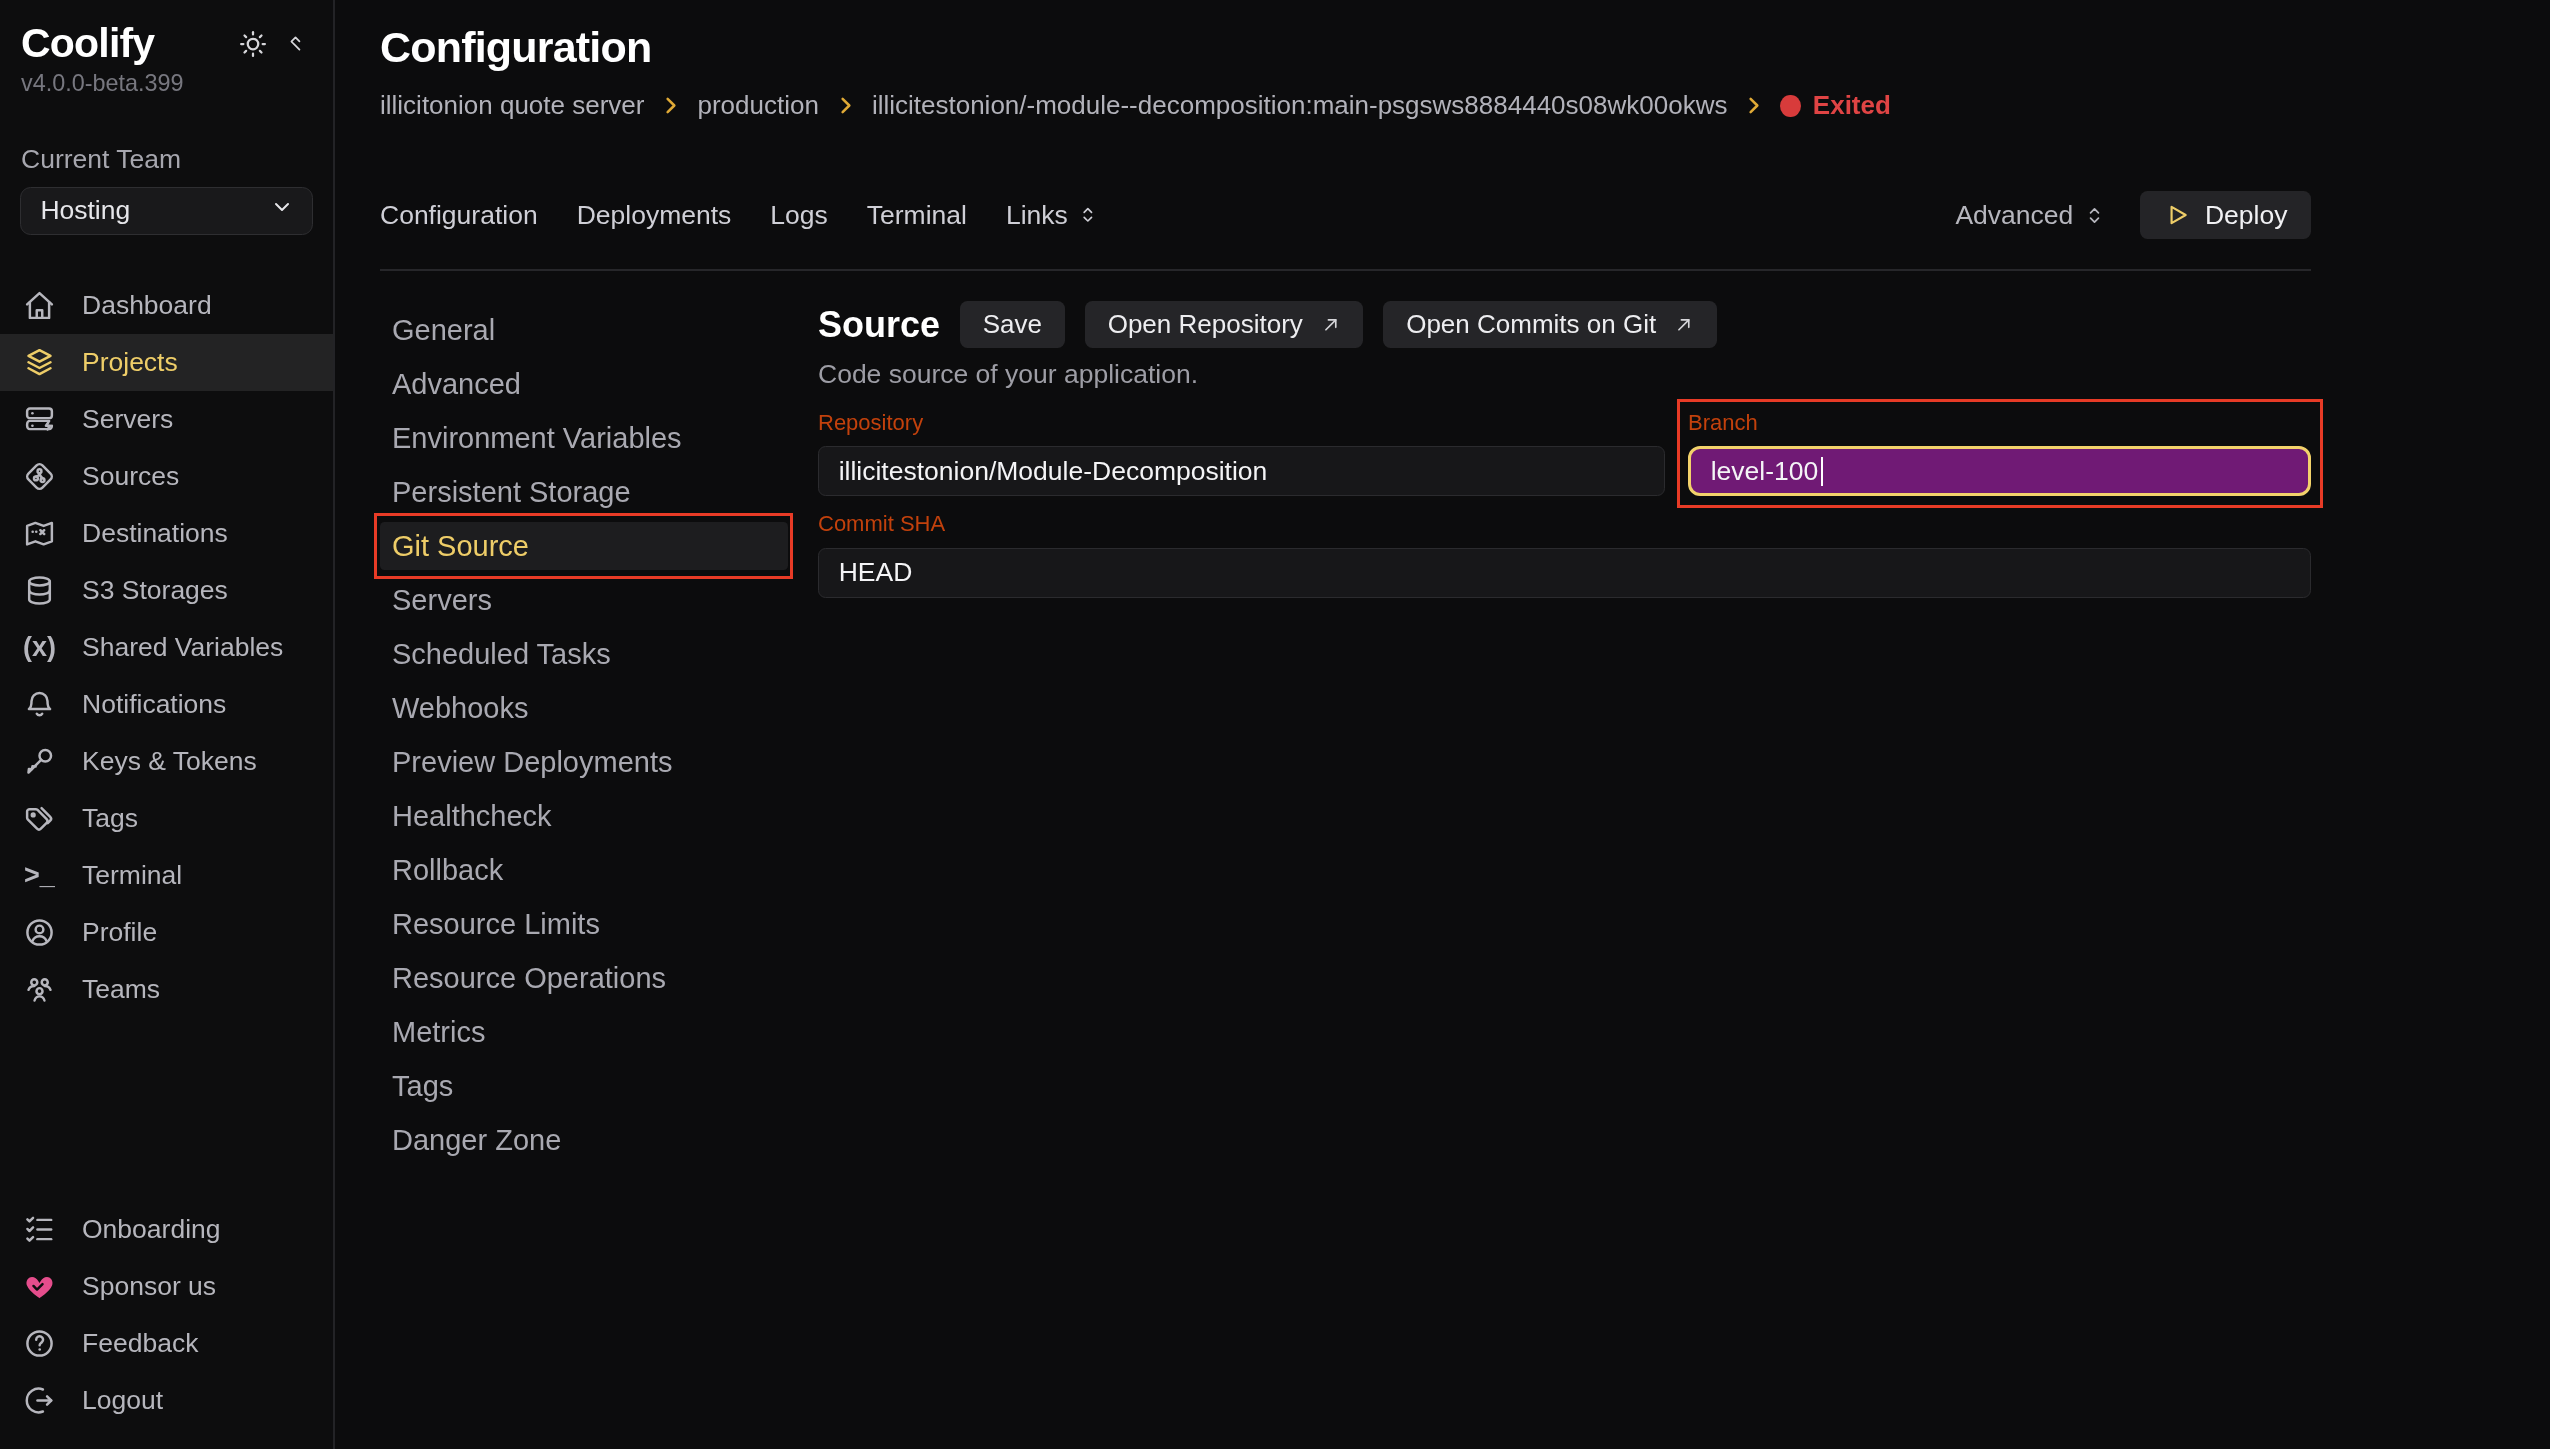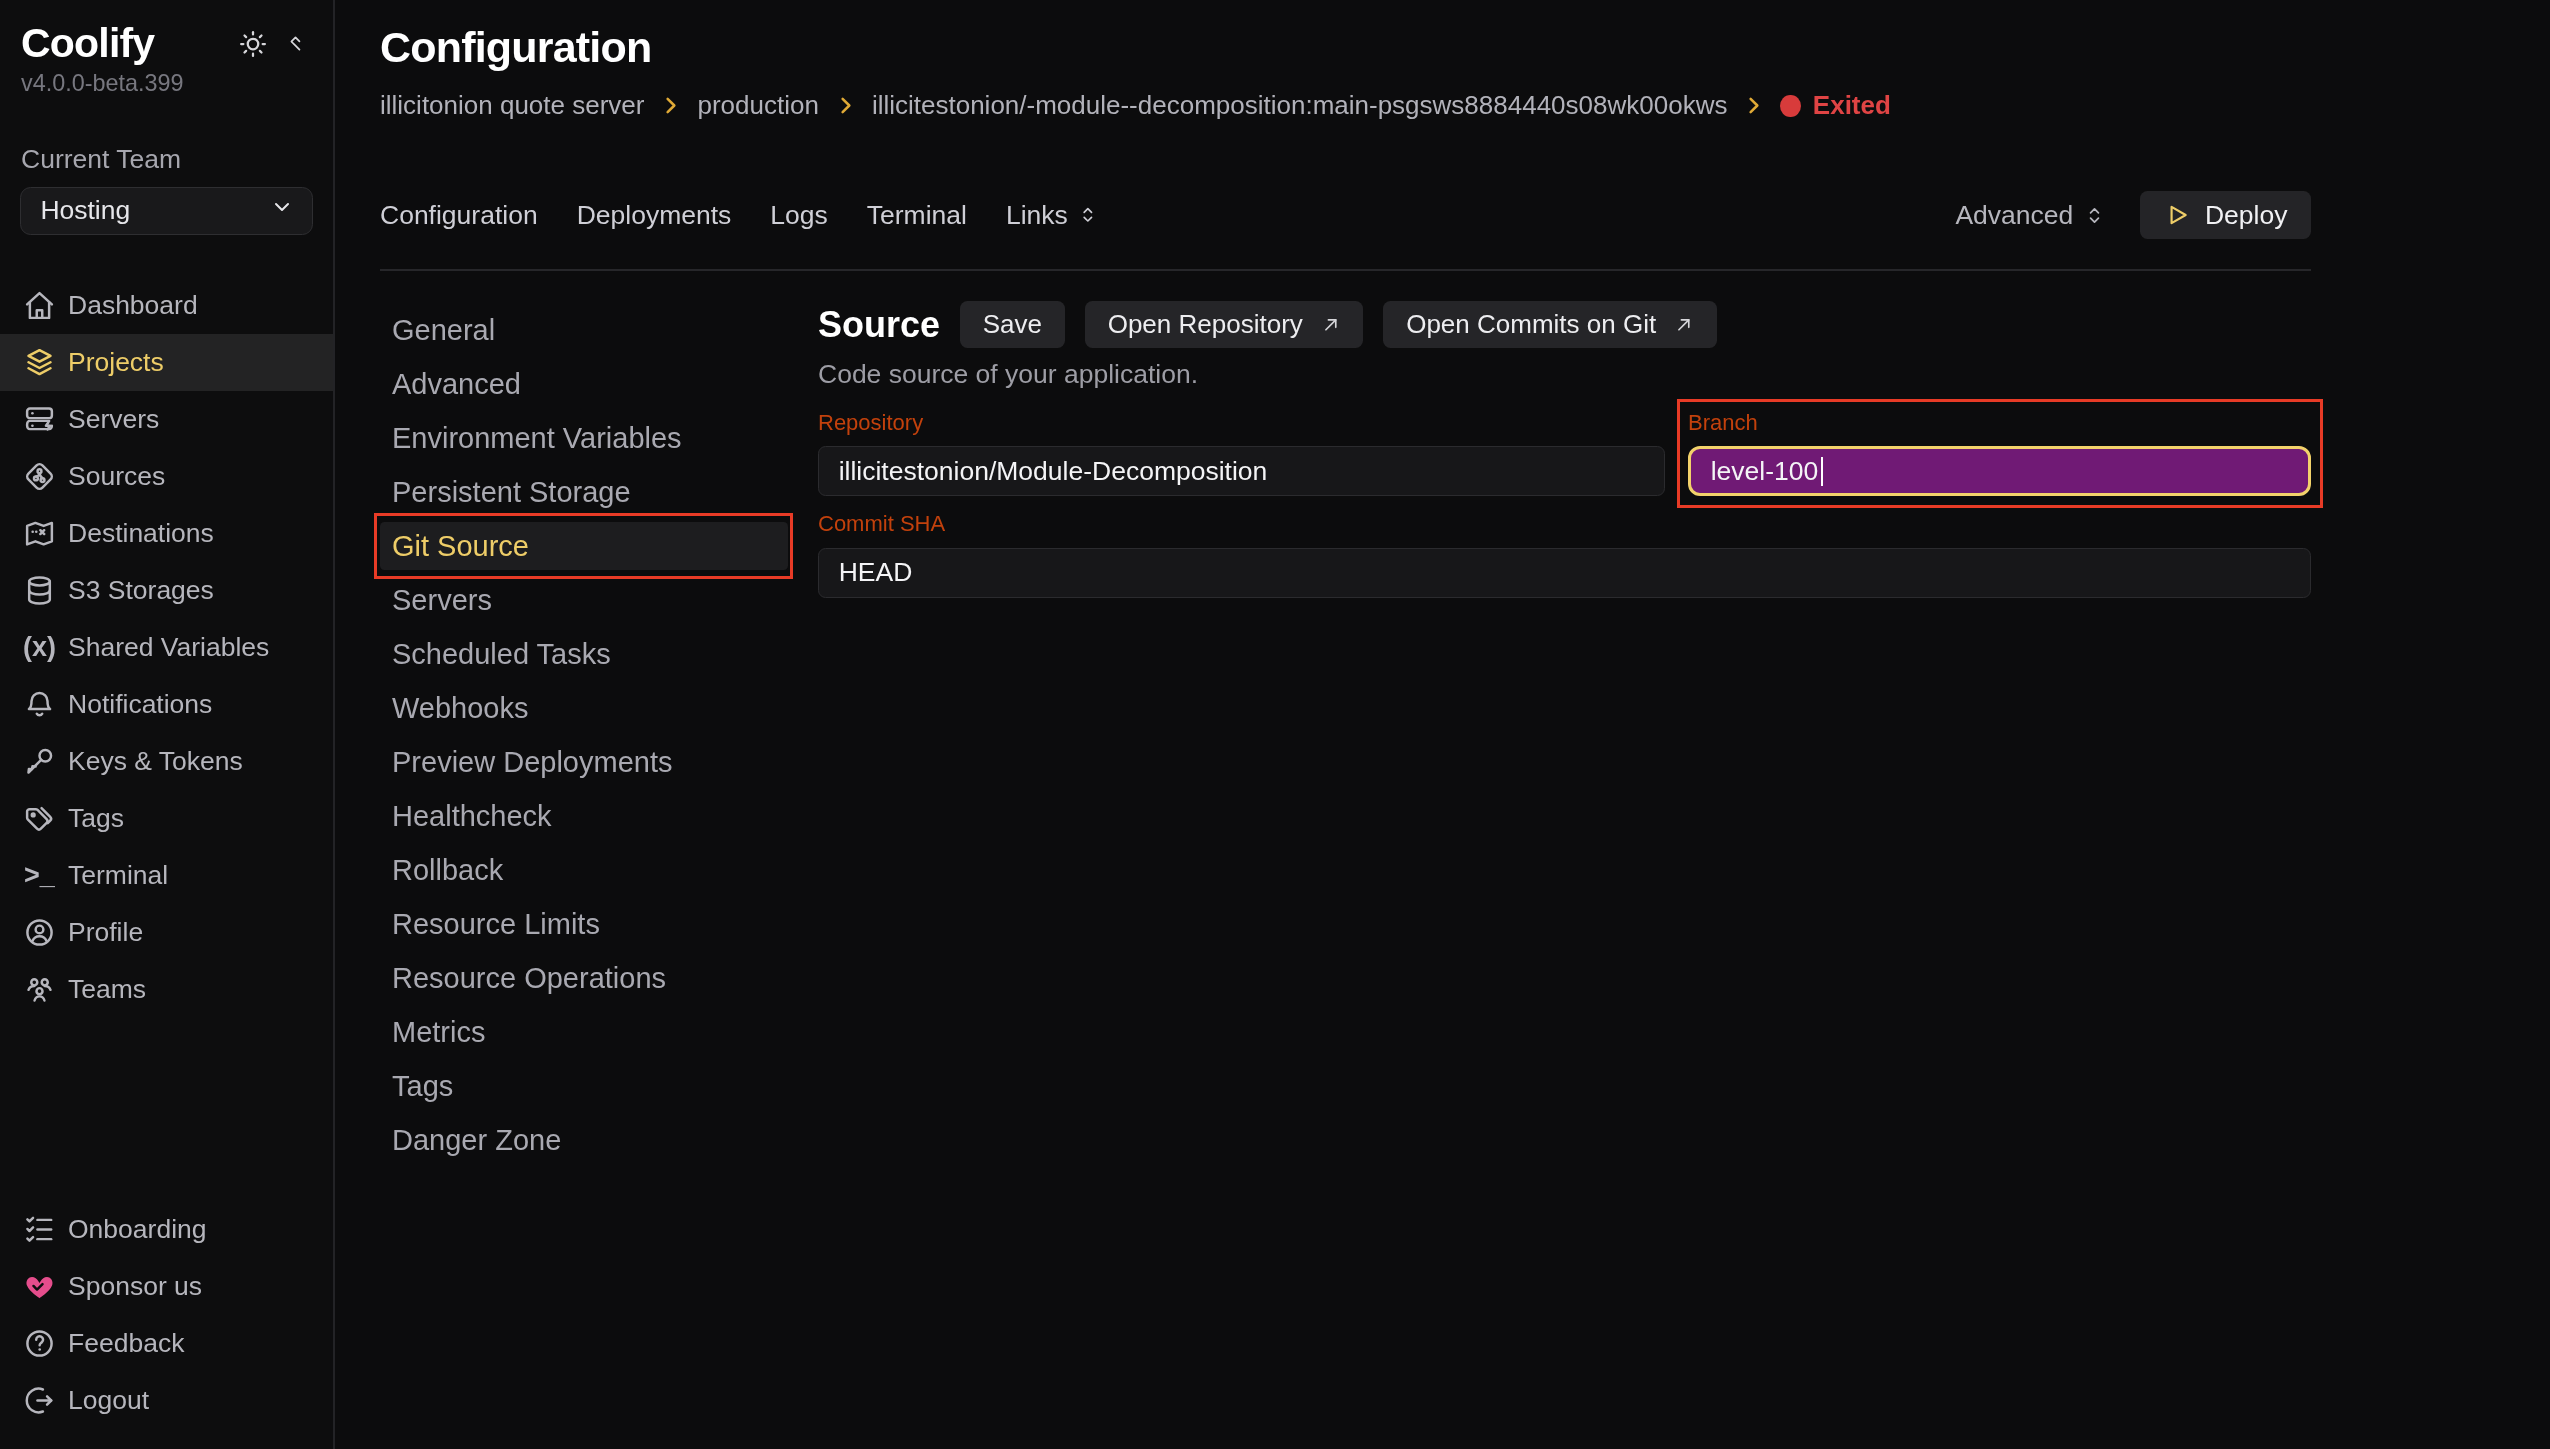--- a/index.html
+++ b/index.html
@@ -13,21 +13,21 @@
   .logo-row { display:flex; justify-content:space-between; align-items:flex-start;
     padding:19.7px 27px 0 21px; }
   .logo { font-size:41px; font-weight:700; color:#ffffff; letter-spacing:-0.8px; }
   .theme-controls { display:flex; gap:16.6px; align-items:center; margin-top:9px; color:#d6d6da; }
   .version { padding-left:21px; font-size:23.4px; color:#77777f; margin-top:3px; }
   .team-label { padding-left:21px; margin-top:47px; font-size:26.5px; color:#a6a6ae; }
   .team-select { margin:12px 19.7px 0 19.7px; height:48px; border:1.5px solid #2e2e31;
     background:#19191b; border-radius:10.6px; display:flex; align-items:center;
     justify-content:space-between; padding:0 18px 0 19.7px; font-size:26.5px; color:#e6e6ea; cursor:pointer; }
   .nav-list { list-style:none; margin-top:42px; }
-  .nav-item { height:57px; display:flex; align-items:center; gap:12px;
+  .nav-item { height:57px; display:flex; align-items:center; gap:26px;
     padding:0 15px 0 23px; font-size:26.5px; color:#b6b6bd; cursor:pointer; }
   .nav-item.active { background:#232324; color:#eecd68; }
   .footer-nav { list-style:none; margin-top:auto; padding-bottom:20px; }
   .ic { width:33px; height:33px; stroke:currentColor; fill:none;
     stroke-width:1.8; stroke-linecap:round; stroke-linejoin:round; flex-shrink:0; }
   .ic-sm { width:24px; height:24px; stroke:currentColor; fill:none;
     stroke-width:2; stroke-linecap:round; stroke-linejoin:round; }
   .ic-text { width:33px; text-align:center; font-size:27px; font-weight:600; flex-shrink:0; }
   .ic-heart { stroke:none; fill:#e54d8c; }
 

